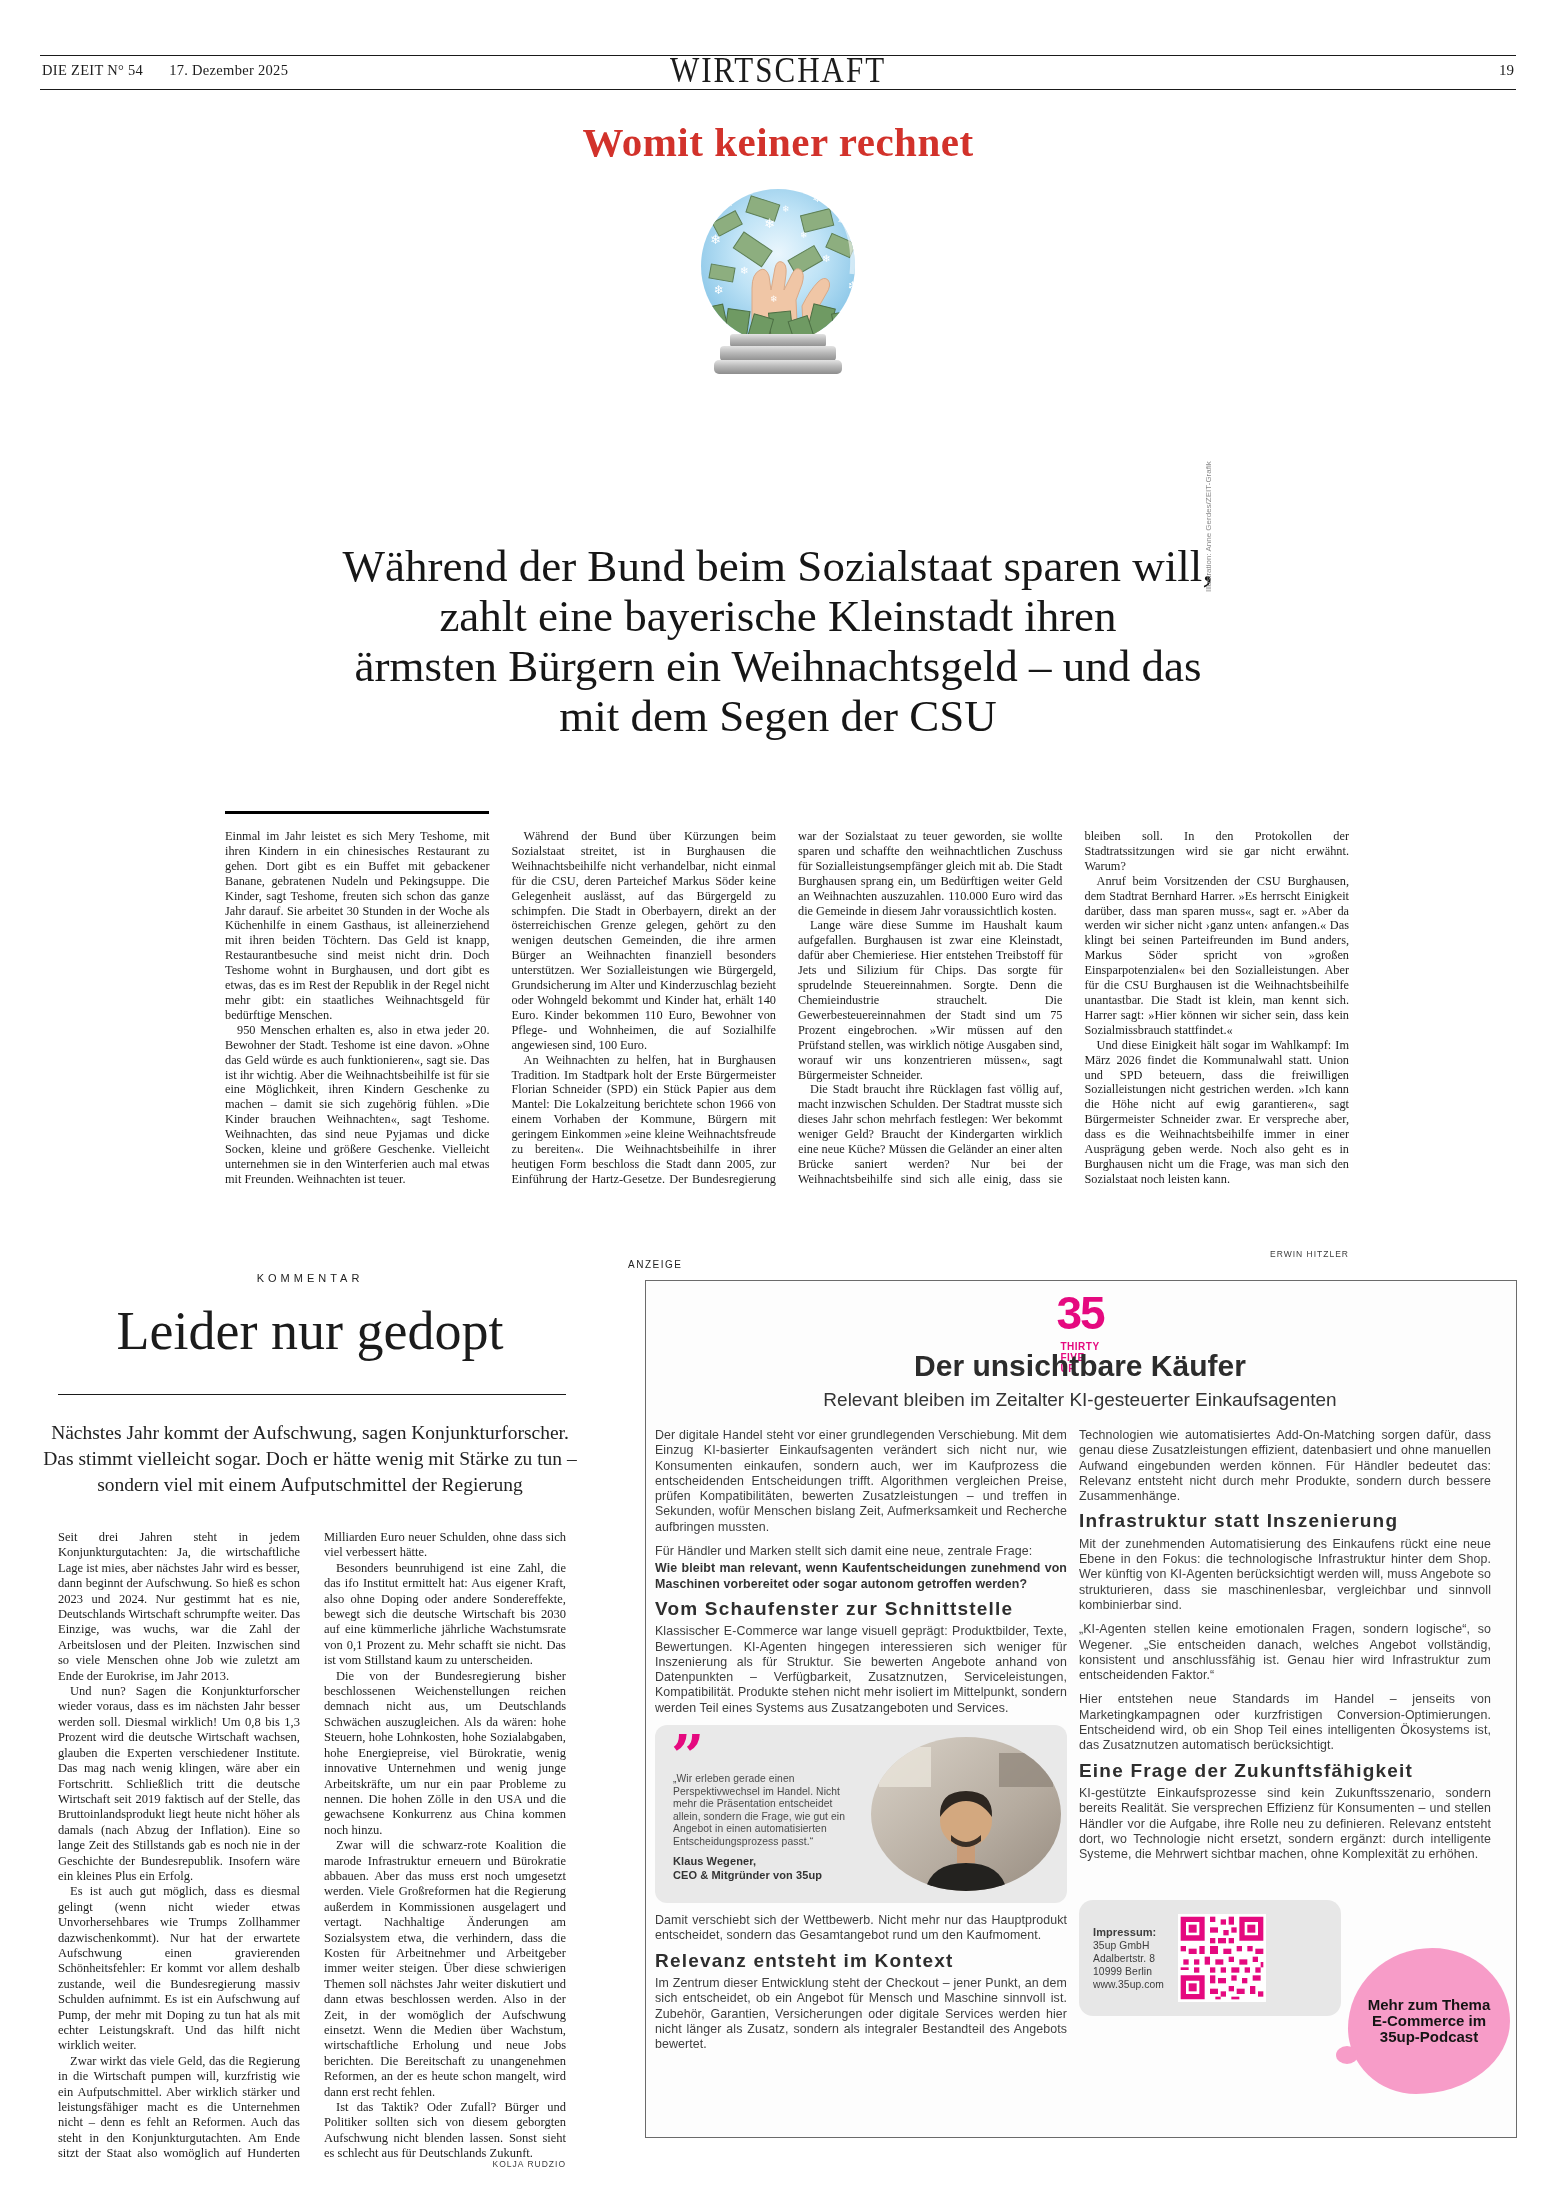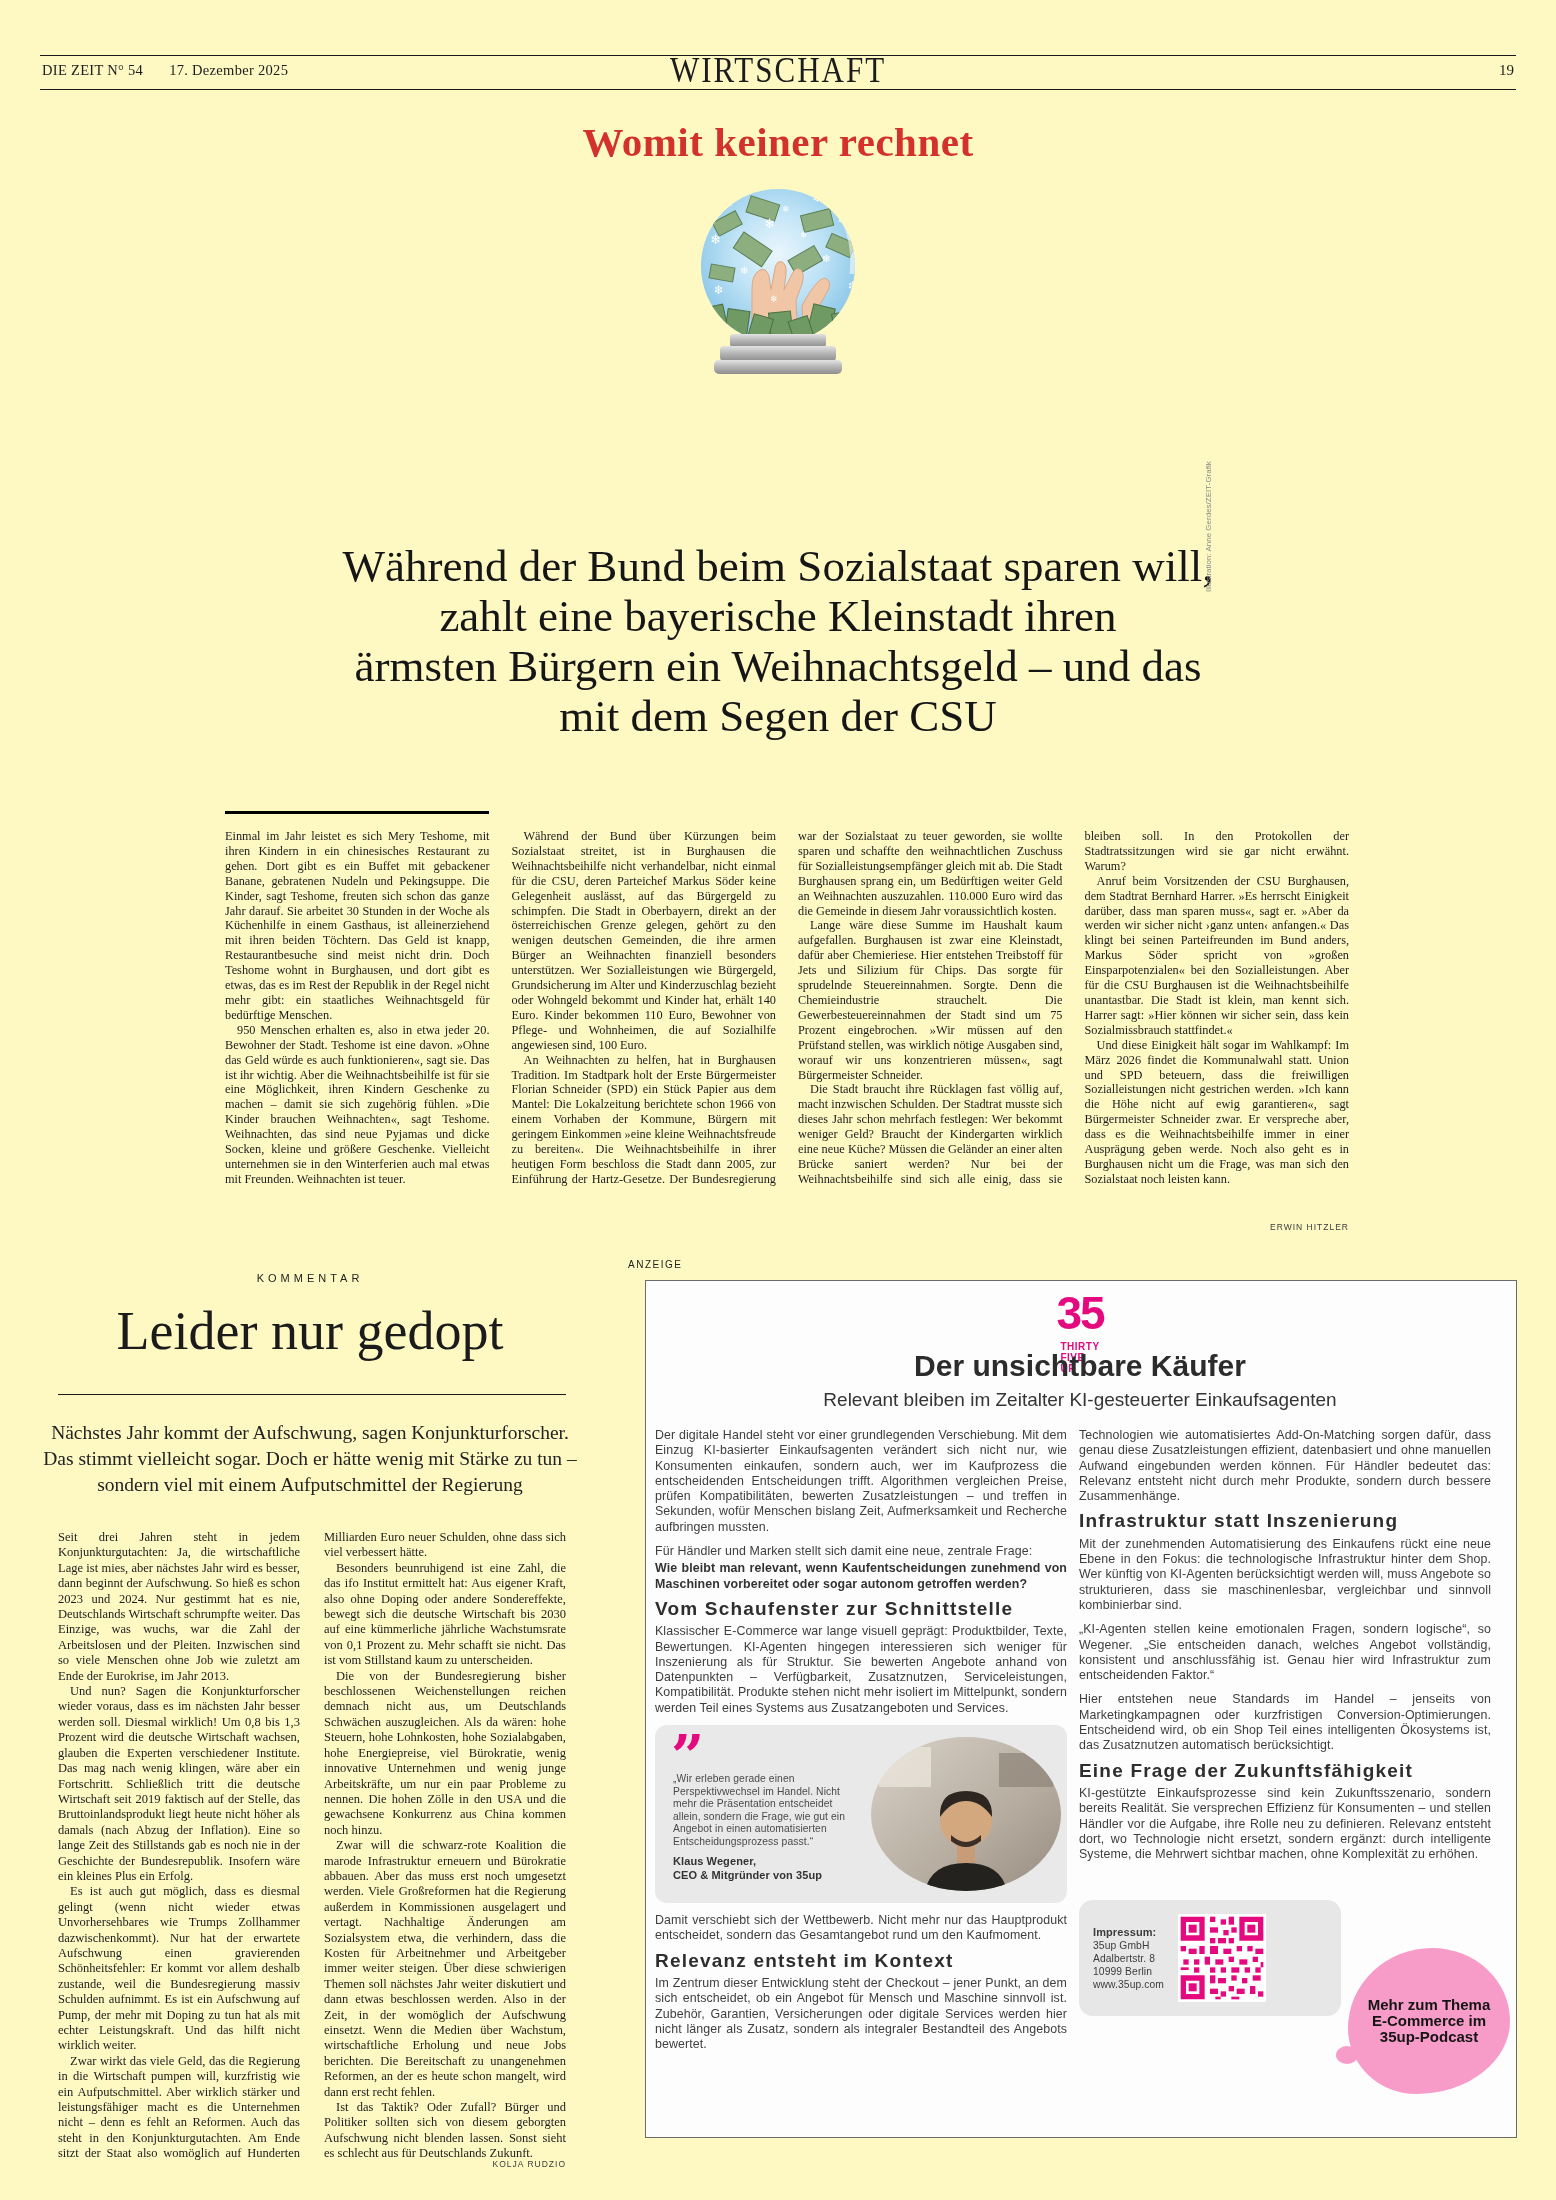--- a/index.html
+++ b/index.html
@@ -1,16 +1,16 @@
 <!DOCTYPE html>
 <html lang="de"><head>
 <meta charset="utf-8">
 <style>
   html,body{margin:0;padding:0;background:#e8e8e8;}
-  .page{position:relative;width:1556px;height:2200px;background:#fef9c3;margin:0 auto;
+  .page{position:relative;width:1556px;height:2200px;background:#ffffff;margin:0 auto;
         font-family:"Liberation Serif","DejaVu Serif",serif;color:#1c1c1c;overflow:hidden;}
   .abs{position:absolute;}
   .rule{position:absolute;background:#1a1a1a;height:1px;}
   
   .masthead-left{left:42px;top:62px;font-size:14.5px;letter-spacing:.3px;}
   .masthead-left .date{margin-left:26px;}
   .section-title{left:0;width:1556px;top:52px;text-align:center;font-size:31px;letter-spacing:2px;}
   .section-title span{display:inline-block;transform:scaleY(1.18);}
   .pagenum{right:42px;top:62px;font-size:15px;}
   
@@ -169,21 +169,21 @@
   <div class="abs article-body">
       <p>Einmal im Jahr leistet es sich Mery Teshome, mit ihren Kindern in ein chinesisches Restaurant zu gehen. Dort gibt es ein Buffet mit gebackener Banane, gebratenen Nudeln und Pekingsuppe. Die Kinder, sagt Teshome, freuten sich schon das ganze Jahr darauf. Sie arbeitet 30 Stunden in der Woche als Küchenhilfe in einem Gasthaus, ist alleinerziehend mit ihren beiden Töchtern. Das Geld ist knapp, Restaurantbesuche sind meist nicht drin. Doch Teshome wohnt in Burghausen, und dort gibt es etwas, das es im Rest der Republik in der Regel nicht mehr gibt: ein staatliches Weihnachtsgeld für bedürftige Menschen.</p>
       <p>950 Menschen erhalten es, also in etwa jeder 20. Bewohner der Stadt. Teshome ist eine davon. »Ohne das Geld würde es auch funktionieren«, sagt sie. Das ist ihr wichtig. Aber die Weihnachtsbeihilfe ist für sie eine Möglichkeit, ihren Kindern Geschenke zu machen – damit sie sich zugehörig fühlen. »Die Kinder brauchen Weihnachten«, sagt Teshome. Weihnachten, das sind neue Pyjamas und dicke Socken, kleine und größere Geschenke. Vielleicht unternehmen sie in den Winterferien auch mal etwas mit Freunden. Weihnachten ist teuer.</p>
       <p>Während der Bund über Kürzungen beim Sozialstaat streitet, ist in Burghausen die Weihnachtsbeihilfe nicht verhandelbar, nicht einmal für die CSU, deren Parteichef Markus Söder keine Gelegenheit auslässt, auf das Bürgergeld zu schimpfen. Die Stadt in Oberbayern, direkt an der österreichischen Grenze gelegen, gehört zu den wenigen deutschen Gemeinden, die ihre armen Bürger an Weihnachten finanziell besonders unterstützen. Wer Sozialleistungen wie Bürgergeld, Grundsicherung im Alter und Kinderzuschlag bezieht oder Wohngeld bekommt und Kinder hat, erhält 140 Euro. Kinder bekommen 110 Euro, Bewohner von Pflege- und Wohnheimen, die auf Sozialhilfe angewiesen sind, 100 Euro.</p>
       <p>An Weihnachten zu helfen, hat in Burghausen Tradition. Im Stadtpark holt der Erste Bürgermeister Florian Schneider (SPD) ein Stück Papier aus dem Mantel: Die Lokalzeitung berichtete schon 1966 von einem Vorhaben der Kommune, Bürgern mit geringem Einkommen »eine kleine Weihnachtsfreude zu bereiten«. Die Weihnachtsbeihilfe in ihrer heutigen Form beschloss die Stadt dann 2005, zur Einführung der Hartz-Gesetze. Der Bundesregierung war der Sozialstaat zu teuer geworden, sie wollte sparen und schaffte den weihnachtlichen Zuschuss für Sozialleistungsempfänger gleich mit ab. Die Stadt Burghausen sprang ein, um Bedürftigen weiter Geld an Weihnachten auszuzahlen. 110.000 Euro wird das die Gemeinde in diesem Jahr voraussichtlich kosten.</p>
       <p>Lange wäre diese Summe im Haushalt kaum aufgefallen. Burghausen ist zwar eine Kleinstadt, dafür aber Chemieriese. Hier entstehen Treibstoff für Jets und Silizium für Chips. Das sorgte für sprudelnde Steuereinnahmen. Sorgte. Denn die Chemieindustrie strauchelt. Die Gewerbesteuereinnahmen der Stadt sind um 75 Prozent eingebrochen. »Wir müssen auf den Prüfstand stellen, was wirklich nötige Ausgaben sind, worauf wir uns konzentrieren müssen«, sagt Bürgermeister Schneider.</p>
       <p>Die Stadt braucht ihre Rücklagen fast völlig auf, macht inzwischen Schulden. Der Stadtrat musste sich dieses Jahr schon mehrfach festlegen: Wer bekommt weniger Geld? Braucht der Kindergarten wirklich eine neue Küche? Müssen die Geländer an einer alten Brücke saniert werden? Nur bei der Weihnachtsbeihilfe sind sich alle einig, dass sie bleiben soll. In den Protokollen der Stadtratssitzungen wird sie gar nicht erwähnt. Warum?</p>
       <p>Anruf beim Vorsitzenden der CSU Burghausen, dem Stadtrat Bernhard Harrer. »Es herrscht Einigkeit darüber, dass man sparen muss«, sagt er. »Aber da werden wir sicher nicht ›ganz unten‹ anfangen.« Das klingt bei seinen Parteifreunden im Bund anders, Markus Söder spricht von »großen Einsparpotenzialen« bei den Sozialleistungen. Aber für die CSU Burghausen ist die Weihnachtsbeihilfe unantastbar. Die Stadt ist klein, man kennt sich. Harrer sagt: »Hier können wir sicher sein, dass kein Sozialmissbrauch stattfindet.«</p>
       <p>Und diese Einigkeit hält sogar im Wahlkampf: Im März 2026 findet die Kommunalwahl statt. Union und SPD beteuern, dass die freiwilligen Sozialleistungen nicht gestrichen werden. »Ich kann die Höhe nicht auf ewig garantieren«, sagt Bürgermeister Schneider zwar. Er verspreche aber, dass es die Weihnachtsbeihilfe immer in einer Ausprägung geben werde. Noch also geht es in Burghausen nicht um die Frage, was man sich den Sozialstaat noch leisten kann.</p>
     </div>
-  <div class="abs" style="left:1083px;top:1220px;width:266px;text-align:right;">
+  <div class="abs" style="left:1083px;top:1247px;width:266px;text-align:right;">
     <span class="byline">ERWIN HITZLER</span>
   </div>
 
   <div class="abs kom-label">KOMMENTAR</div>
   <div class="abs kom-headline">Leider nur gedopt</div>
   <div class="rule kom-rule"></div>
   <div class="abs kom-standfirst">
       <div>Nächstes Jahr kommt der Aufschwung, sagen Konjunkturforscher.</div>
       <div>Das stimmt vielleicht sogar. Doch er hätte wenig mit Stärke zu tun –</div>
       <div>sondern viel mit einem Aufputschmittel der Regierung</div>

